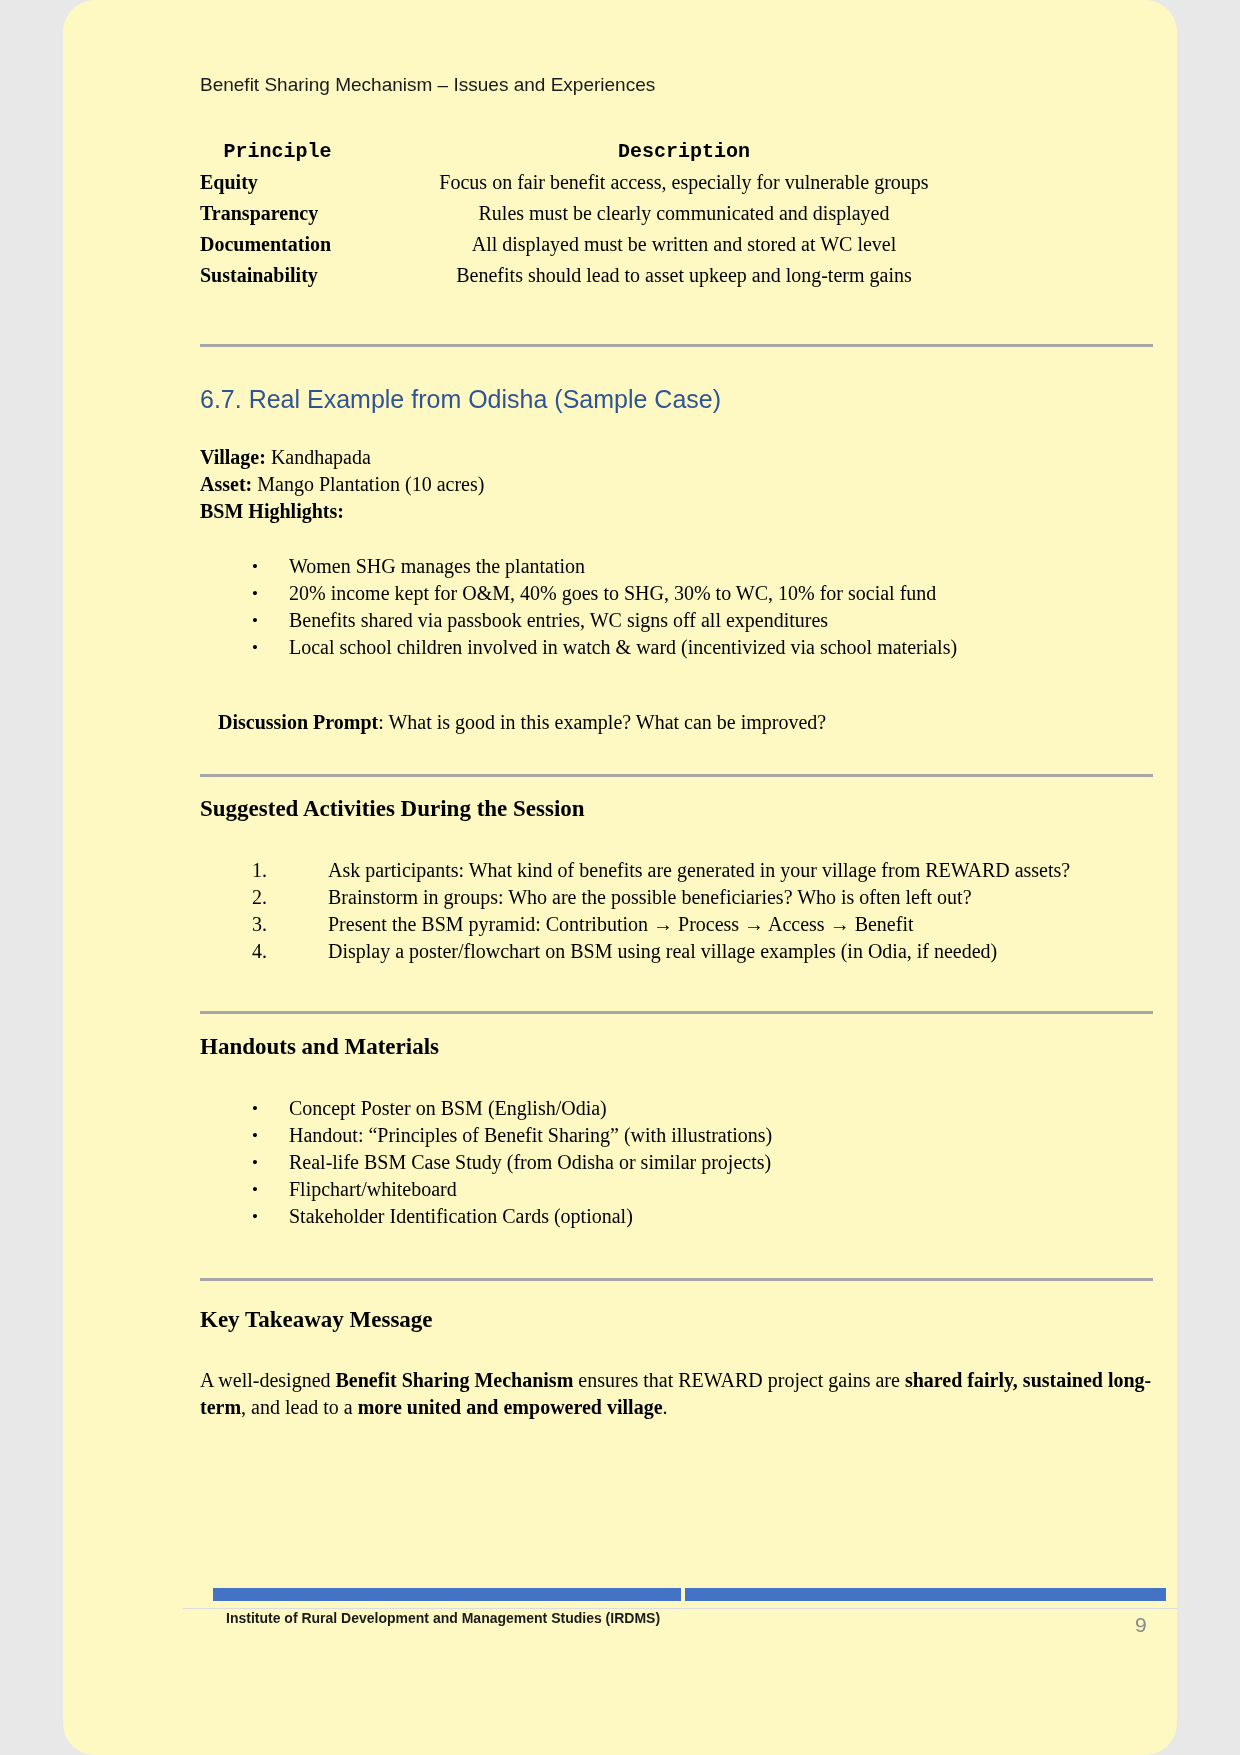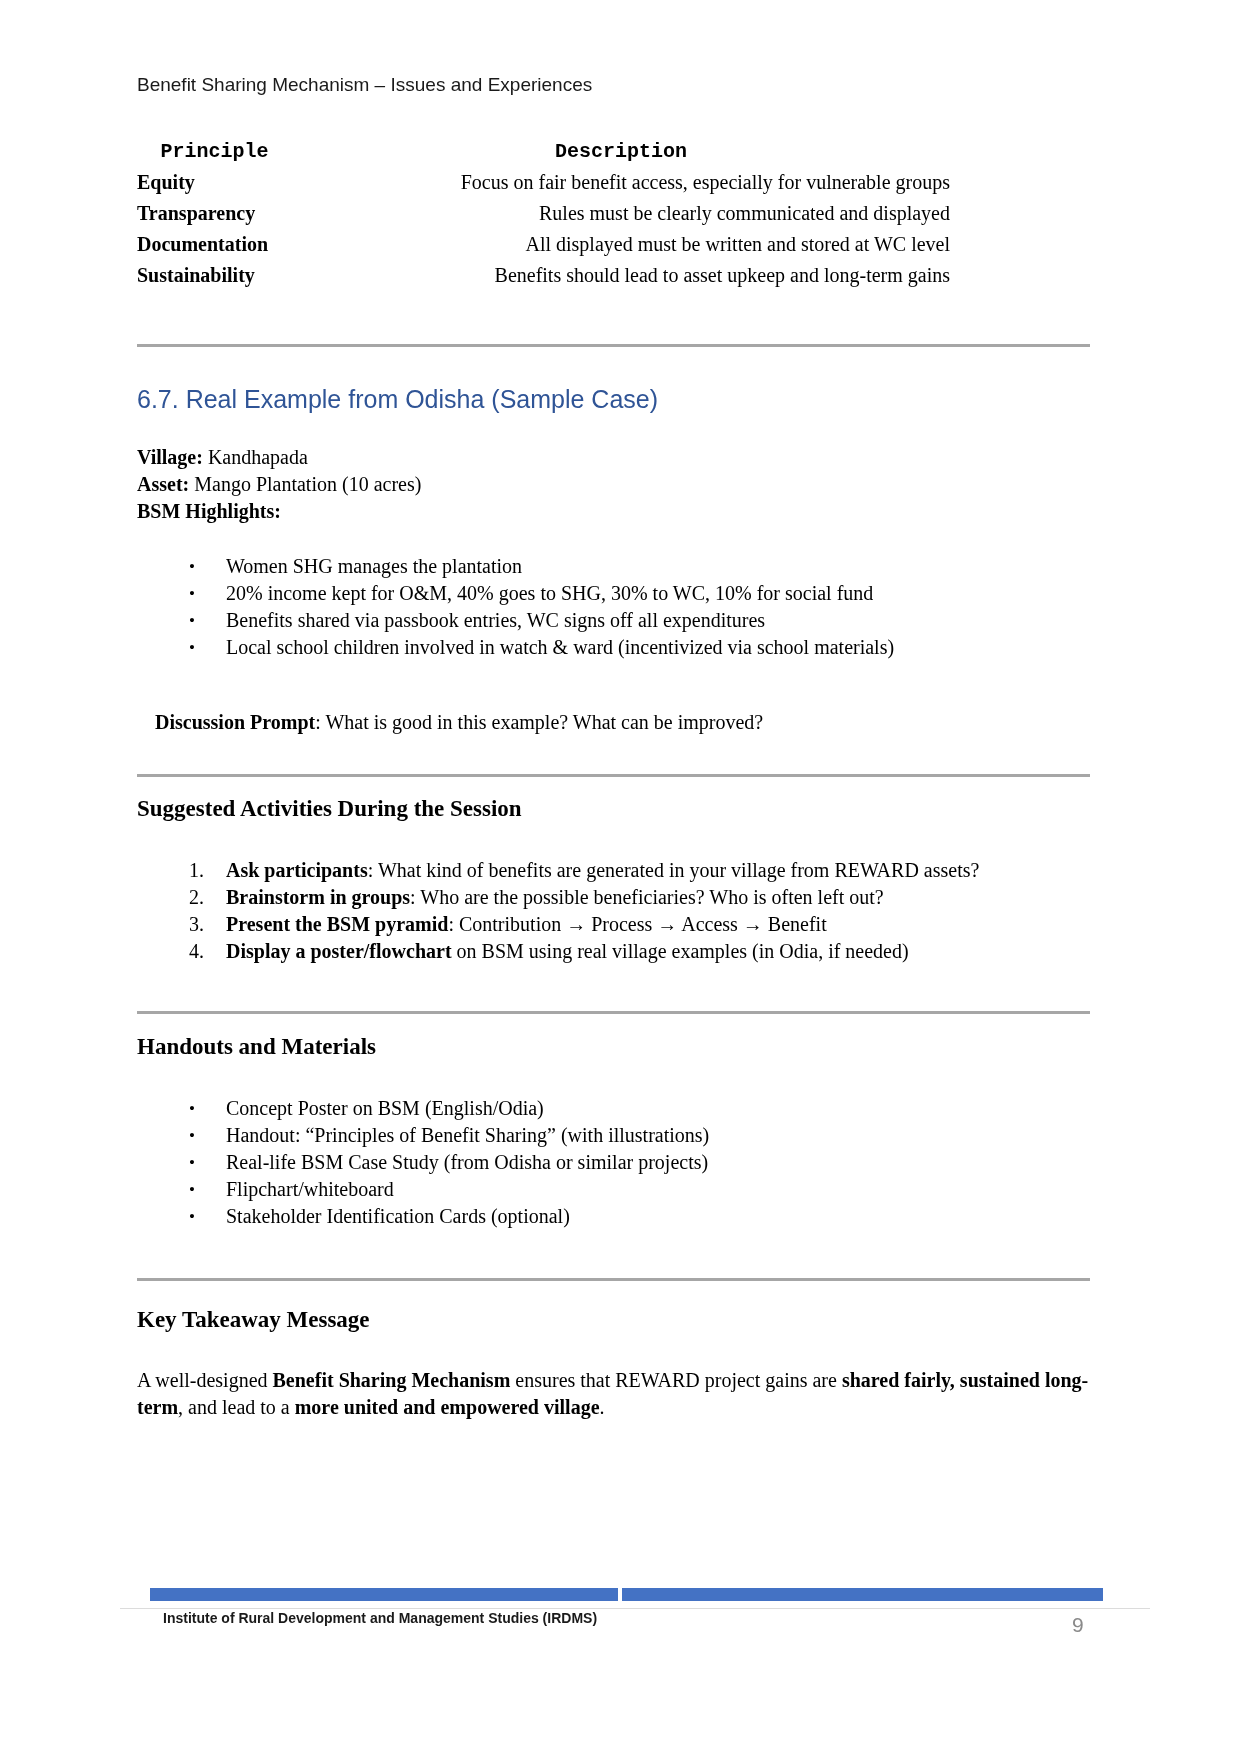--- a/index.html
+++ b/index.html
@@ -1,39 +1,40 @@
 <!DOCTYPE html>
 <html><head>
 <meta charset="utf-8">
 <style>
   html,body { margin:0; padding:0; background:#e8e8e8; }
   .page {
     position:relative;
-    width:1240px; height:1755px;
+    width:1114px; height:1755px;
     margin:0 auto;
-    background:#ffffff;
+    background:#fef9c3;
     font-family:"Liberation Serif", serif;
     color:#000000;
     overflow:hidden;
+    border-radius:32px;
   }
   .content { width:953px; margin-left:137px; padding-top:74px; }
 
   .doc-header {
     font-family:"Liberation Sans", sans-serif;
     font-size:19px; line-height:22px; color:#1a1a1a;
   }
 
   
   table.ptable { border-collapse:collapse; margin-top:40px; font-size:20px; }
   table.ptable th, table.ptable td { padding:0; line-height:31px; vertical-align:top; }
   table.ptable .c1 { width:155px; }
   table.ptable .c2 { width:658px; }
   table.ptable thead .c1, table.ptable thead .c2 { font-weight:bold; text-align:center;font-family:Liberation Mono, monospace; }
   table.ptable tbody .c1 { font-weight:bold; text-align:left; }
-  table.ptable tbody .c2 { text-align:right;margin-top:39px; }
+  table.ptable tbody .c2 { text-align:center;margin-top:39px; }
 
   .rule { height:3px; background:#A6A6A6; }
   .rule-1 { margin-top:53px; }
   .rule-2 { margin-top:38px; }
   .rule-3 { margin-top:46px; }
   .rule-4 { margin-top:48px; }
 
   .blue-heading {
     margin:35px 0 0 0;
     font-family:"Liberation Sans", sans-serif;
@@ -44,21 +45,21 @@
 
   .kv-block { margin-top:28px; font-size:20px; line-height:27px; }
   .kv-block p { margin:0; }
   .kv-block b { font-weight:bold; }
 
   .list { margin-top:28px; padding-left:52px; font-size:20px; line-height:27px; }
   .list .row { display:flex; align-items:flex-start; }
   .list .marker { flex:0 0 37px; }
   .list .marker.bullet { font-size:17px; }
   .list .txt { max-width:830px; }
-  .list .txt b { font-weight:bold; }
+  .list .txt b { font-weight:normal;margin-left:39px; }
 
   .prompt { margin:48px 0 0 12px; padding-left:6px; font-size:20px; line-height:27px; }
   .prompt b { font-weight:bold; }
 
   .serif-heading {
     margin:17px 0 0 0;
     font-size:23px; line-height:30px; font-weight:bold;
   }
   .serif-heading.h3 { margin-top:18px; }
   .serif-heading.h4 { margin-top:24px; }

